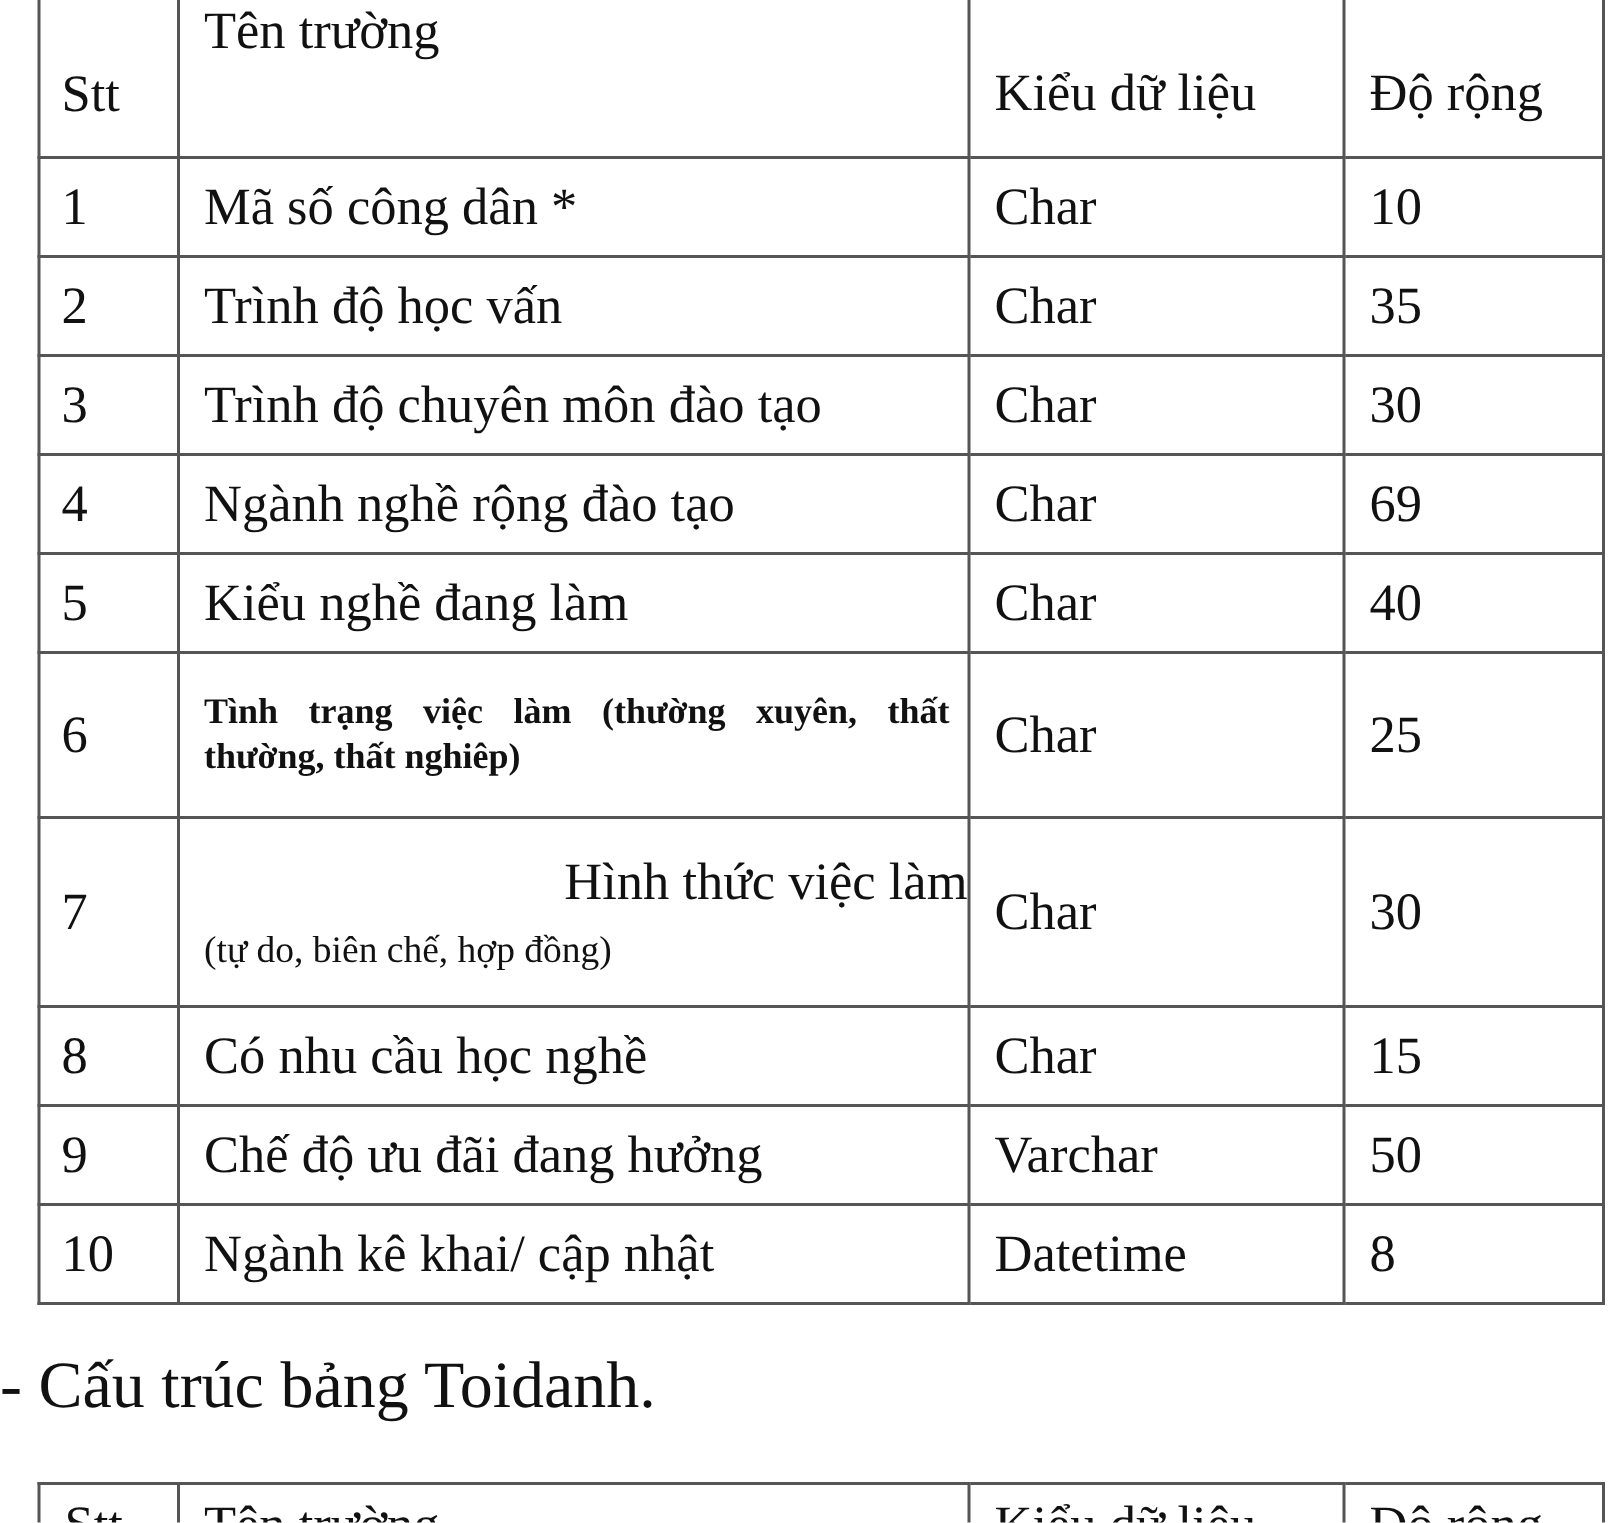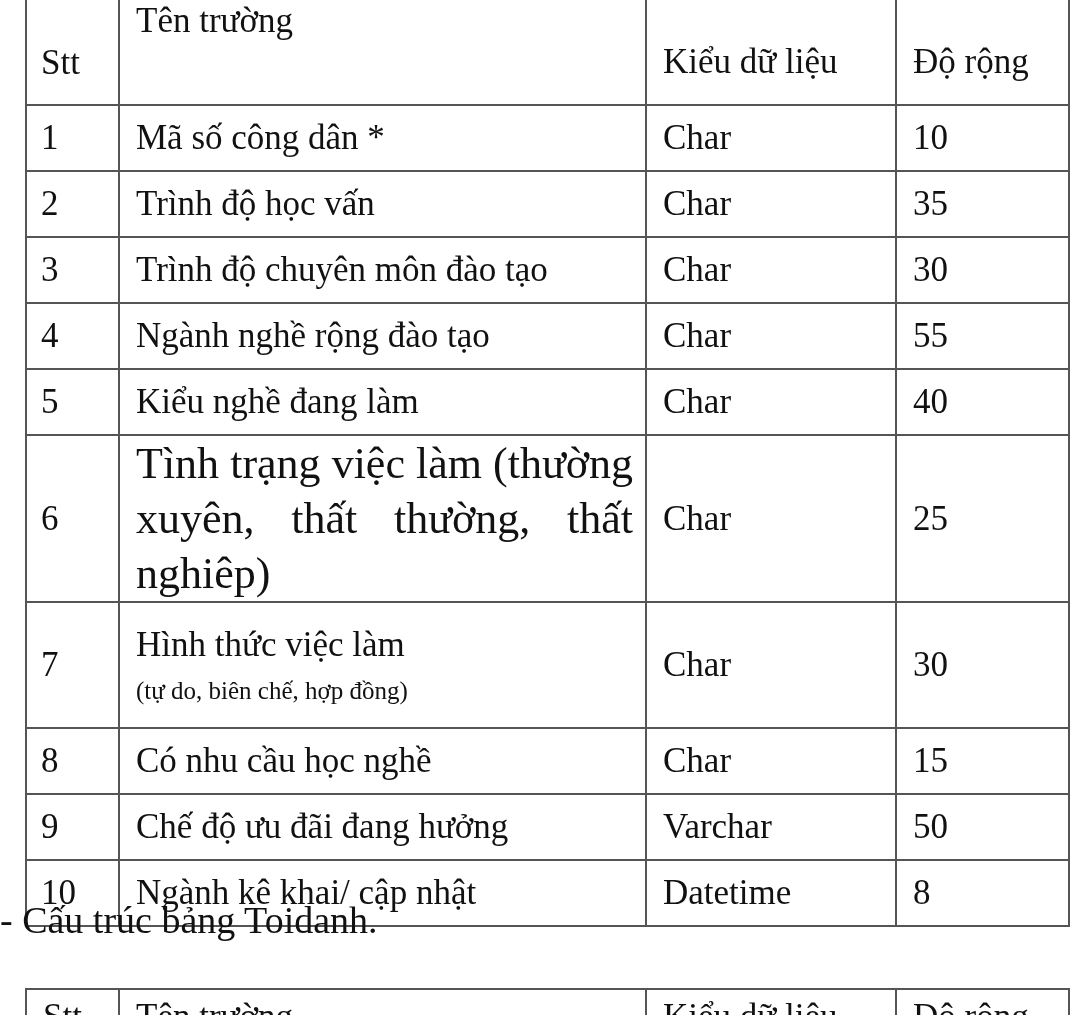--- a/index.html
+++ b/index.html
@@ -26,26 +26,26 @@
   #t1 col.c3 { width: 250px; }
   #t1 col.c4 { width: 173px; }
   #t1 tr.hdr td { height: 82px; }
   #t1 tr.hdr td.name { vertical-align: top; padding-top: 2px; }
   #t1 tr.hdr td.stt { padding-top: 24px; }
   #t1 tr.hdr td.type, #t1 tr.hdr td.width { padding-top: 22px; }
   #t1 tr.r td { height: 64px; }
   #t1 tr.r6 td { height: 108px; }
   #t1 tr.r7 td { height: 124px; }
   #t1 td.stt { padding-left: 14px; }
-  .justify { text-align: justify; text-align-last: left; white-space: normal !important; padding-right: 12px !important; font-size: 44px; line-height: 1.25; }
-  .two-line .l1 { display: block; line-height: 1.5; }
+  .justify { text-align: justify; text-align-last: left; white-space: normal !important; padding-right: 12px !important; font-size: 24px; line-height: 1.25; font-weight: bold; }
+  .two-line .l1 { display: block; line-height: 1.5; text-align: right; }
   .two-line .l2 { display: block; font-size: 25px; line-height: 1.6; }
   .caption {
     position: absolute; left: 0; top: 898px;
-    font-size: 38px; white-space: nowrap;
+    font-size: 44px; white-space: nowrap;
   }
   #t2 { top: 988px; }
   #t2 col.c1 { width: 93px; }
   #t2 col.c2 { width: 527px; }
   #t2 col.c3 { width: 250px; }
   #t2 col.c4 { width: 173px; }
   #t2 tr.hdr td { height: 70px; vertical-align: top; padding-top: 6px; }
 </style>
 </head>
 <body>
@@ -79,21 +79,21 @@
   <tr class="r">
     <td class="stt">3</td>
     <td>Trình độ chuyên môn đào tạo</td>
     <td>Char</td>
     <td>30</td>
   </tr>
   <tr class="r">
     <td class="stt">4</td>
     <td>Ngành nghề rộng đào tạo</td>
     <td>Char</td>
-    <td>55</td>
+    <td>69</td>
   </tr>
   <tr class="r">
     <td class="stt">5</td>
     <td>Kiểu nghề đang làm</td>
     <td>Char</td>
     <td>40</td>
   </tr>
   <tr class="r r6">
     <td class="stt">6</td>
     <td class="justify">Tình trạng việc làm (thường xuyên, thất thường, thất nghiêp)</td>

